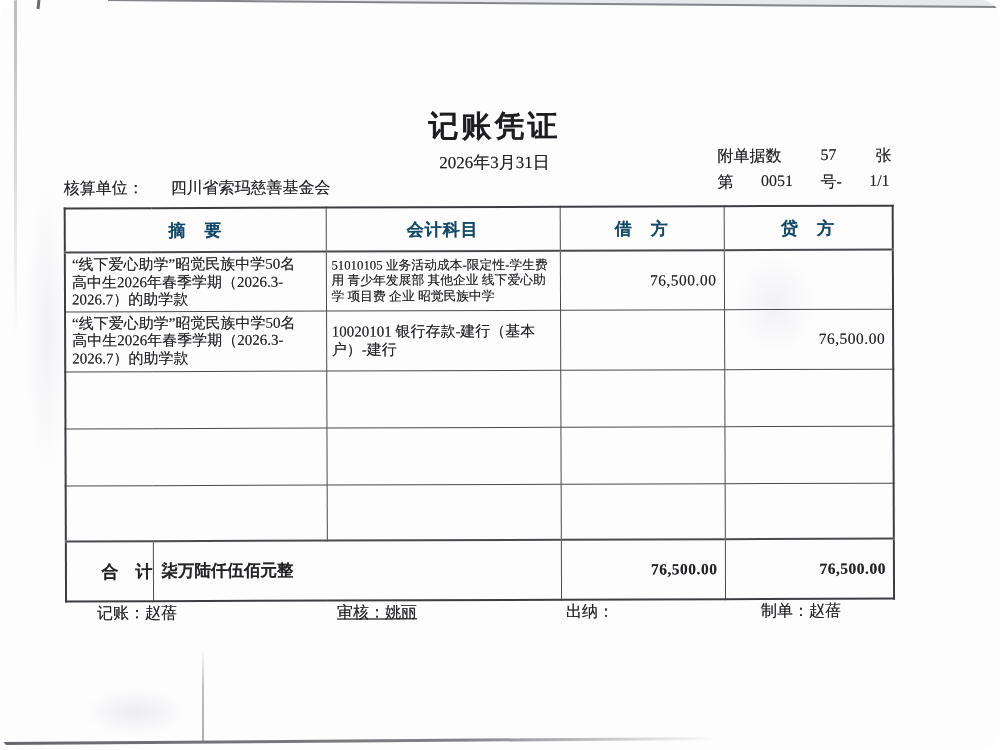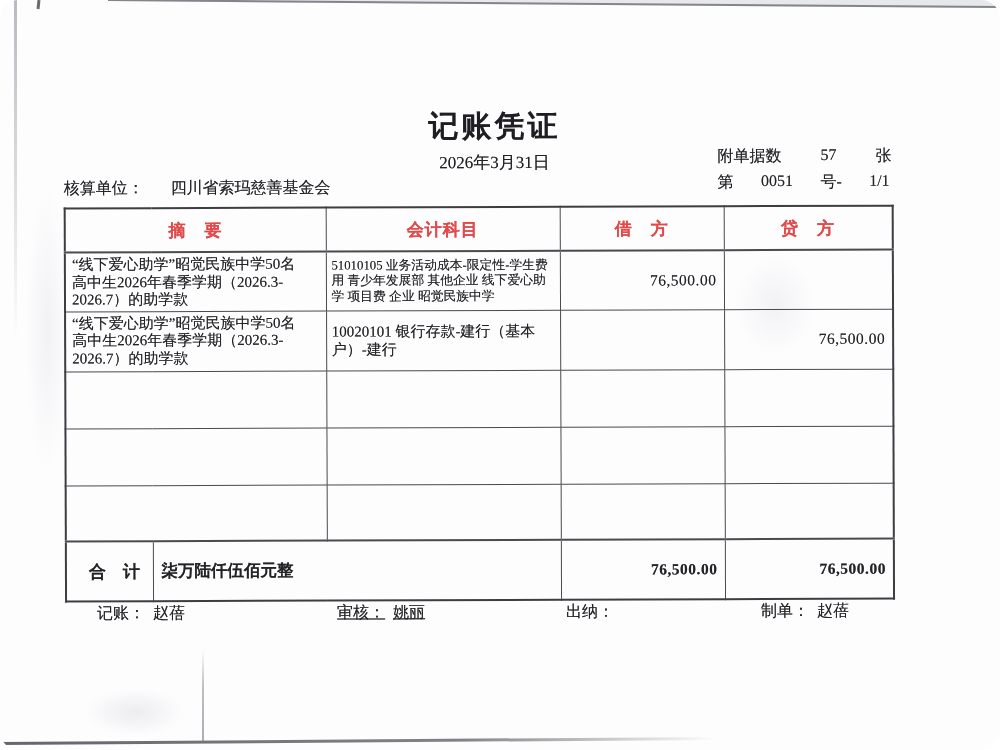--- a/index.html
+++ b/index.html
@@ -71,43 +71,43 @@
   table.voucher {
     position: absolute; left: 64px; top: 206px; width: 828px;
     border-collapse: collapse; table-layout: fixed;
     border: 2px solid #3d3d42;
   }
   table.voucher th, table.voucher td {
     border: 1.5px solid #4a4a4f; overflow: hidden;
   }
   table.voucher th {
     font-size: 17px; font-weight: 600; letter-spacing: 1px;
-    text-align: center; vertical-align: middle; color: #ef4444;
+    text-align: center; vertical-align: middle; color: #0c4a6e;
     border-bottom-width: 2px;
   }
   td.c-sum {
     text-align: left; vertical-align: top;
     padding: 3px 17px 2px 6px; font-size: 15px; line-height: 17.5px;
   }
   td.c-acc {
     text-align: left; vertical-align: middle;
     padding: 2px 4px 2px 5px; font-size: 15px; line-height: 18px;
   }
   td.c-acc.small { font-size: 12.8px; line-height: 15.5px; vertical-align: middle; }
   td.c-acc.normal { padding-right: 24px; }
   td.c-amt {
     text-align: right; vertical-align: middle;
     padding-right: 7px; font-size: 15.5px; letter-spacing: 0.5px;
   }
   tr.total-row td { border-top-width: 2.5px; }
-  td.t-label { text-align: left; vertical-align: middle; font-size: 17px; font-weight: 600; padding-left: 22px; }
+  td.t-label { text-align: right; vertical-align: middle; font-size: 17px; font-weight: 600; padding-left: 22px; }
   td.t-words { text-align: left; vertical-align: middle; padding-left: 8px; font-size: 16.5px; font-weight: 600; }
   td.t-amt { text-align: right; vertical-align: middle; padding-right: 7px; font-size: 15.5px; font-weight: 600; letter-spacing: 0.5px; }
 
-  .sig { position: absolute; top: 602px; display: flex; gap: 8px; font-size: 16px; }
+  .sig { position: absolute; top: 602px; display: flex; gap: 0; font-size: 16px; }
   .sig-bookkeeping { left: 96px; }
   .sig-review { left: 336px; text-decoration: underline; }
   .sig-cashier { left: 565px; }
   .sig-preparer { left: 760px; }
 </style>
 </head>
 <body>
 
 <div class="canvas">
 

